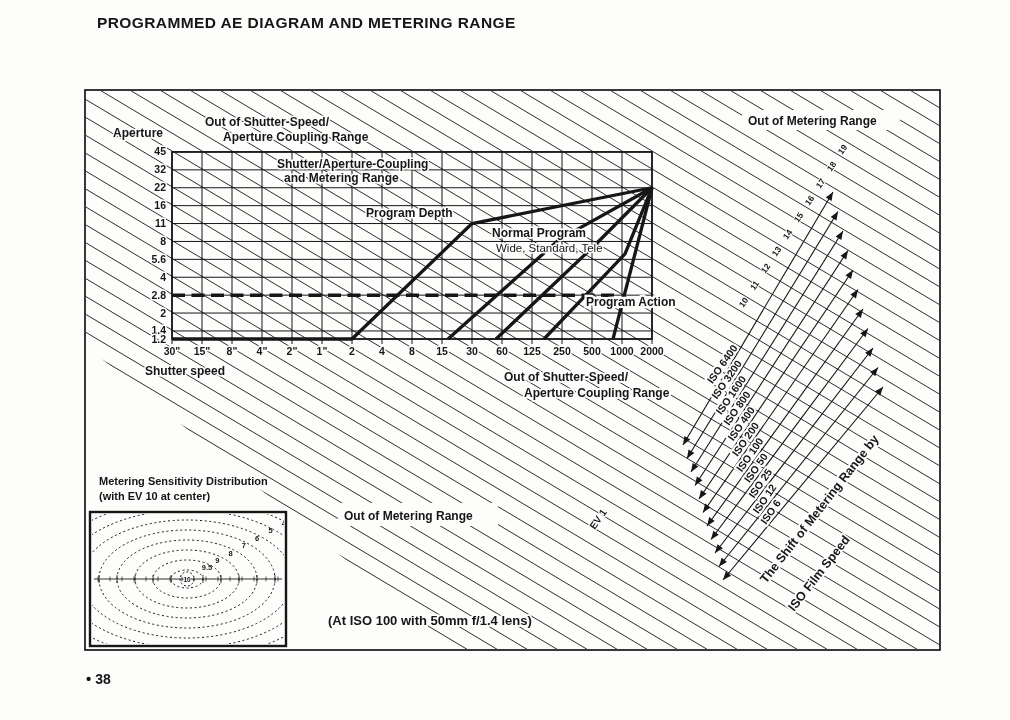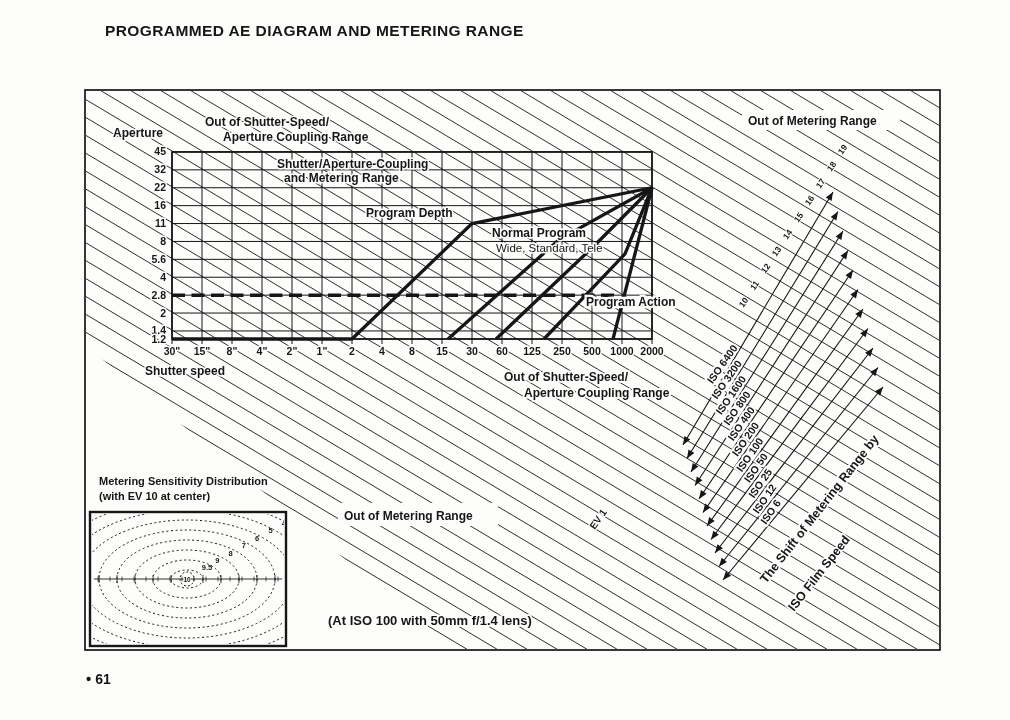--- a/index.html
+++ b/index.html
@@ -1,18 +1,18 @@
 <!DOCTYPE html>
 <html><head>
 <meta charset="utf-8">
 <style>
   html,body{margin:0;padding:0;background:#e8e8e8;}
   .page{position:relative;width:1010px;height:720px;background:#fdfdfc;overflow:hidden;
         font-family:"Liberation Sans",sans-serif;color:#141414;}
-  .title{position:absolute;left:97px;top:14px;margin:8px;font-size:15.5px;font-weight:bold;
+  .title{position:absolute;left:97px;top:14px;margin:0;font-size:15.5px;font-weight:bold;
          letter-spacing:.4px;color:#161616;}
   .footer{position:absolute;left:86px;top:670px;font-size:14px;font-weight:bold;}
   .footer .bullet{font-size:15px;margin-right:4px;}
   svg text{font-family:"Liberation Sans",sans-serif;}
 </style>
 </head>
 <body>
 
 <div class="page">
   <h1 class="title">PROGRAMMED AE DIAGRAM AND METERING RANGE</h1>
@@ -305,15 +305,15 @@
           <line x1="266" y1="576.5" x2="266" y2="581.5" stroke="#161616" stroke-width="0.7"></line>
           <line x1="278" y1="576.5" x2="278" y2="581.5" stroke="#161616" stroke-width="0.7"></line>
           <circle cx="187" cy="579" r="7" fill="none" stroke="#161616" stroke-width="1" stroke-dasharray="2,2"></circle>
           <text x="187" y="581.5" fill="#161616" font-size="6.5px" font-weight="bold" text-anchor="middle" paint-order="stroke" stroke="#fdfdfc" stroke-width="1">10</text>
         </g>
         <rect x="85" y="90" width="855" height="560" fill="none" stroke="#161616" stroke-width="1.7"></rect>
       </svg>
   </div>
 
   <div class="footer">
-    <span class="bullet">•</span><span>61</span>
+    <span class="bullet">•</span><span>38</span>
   </div>
 </div>
 
 </body></html>

